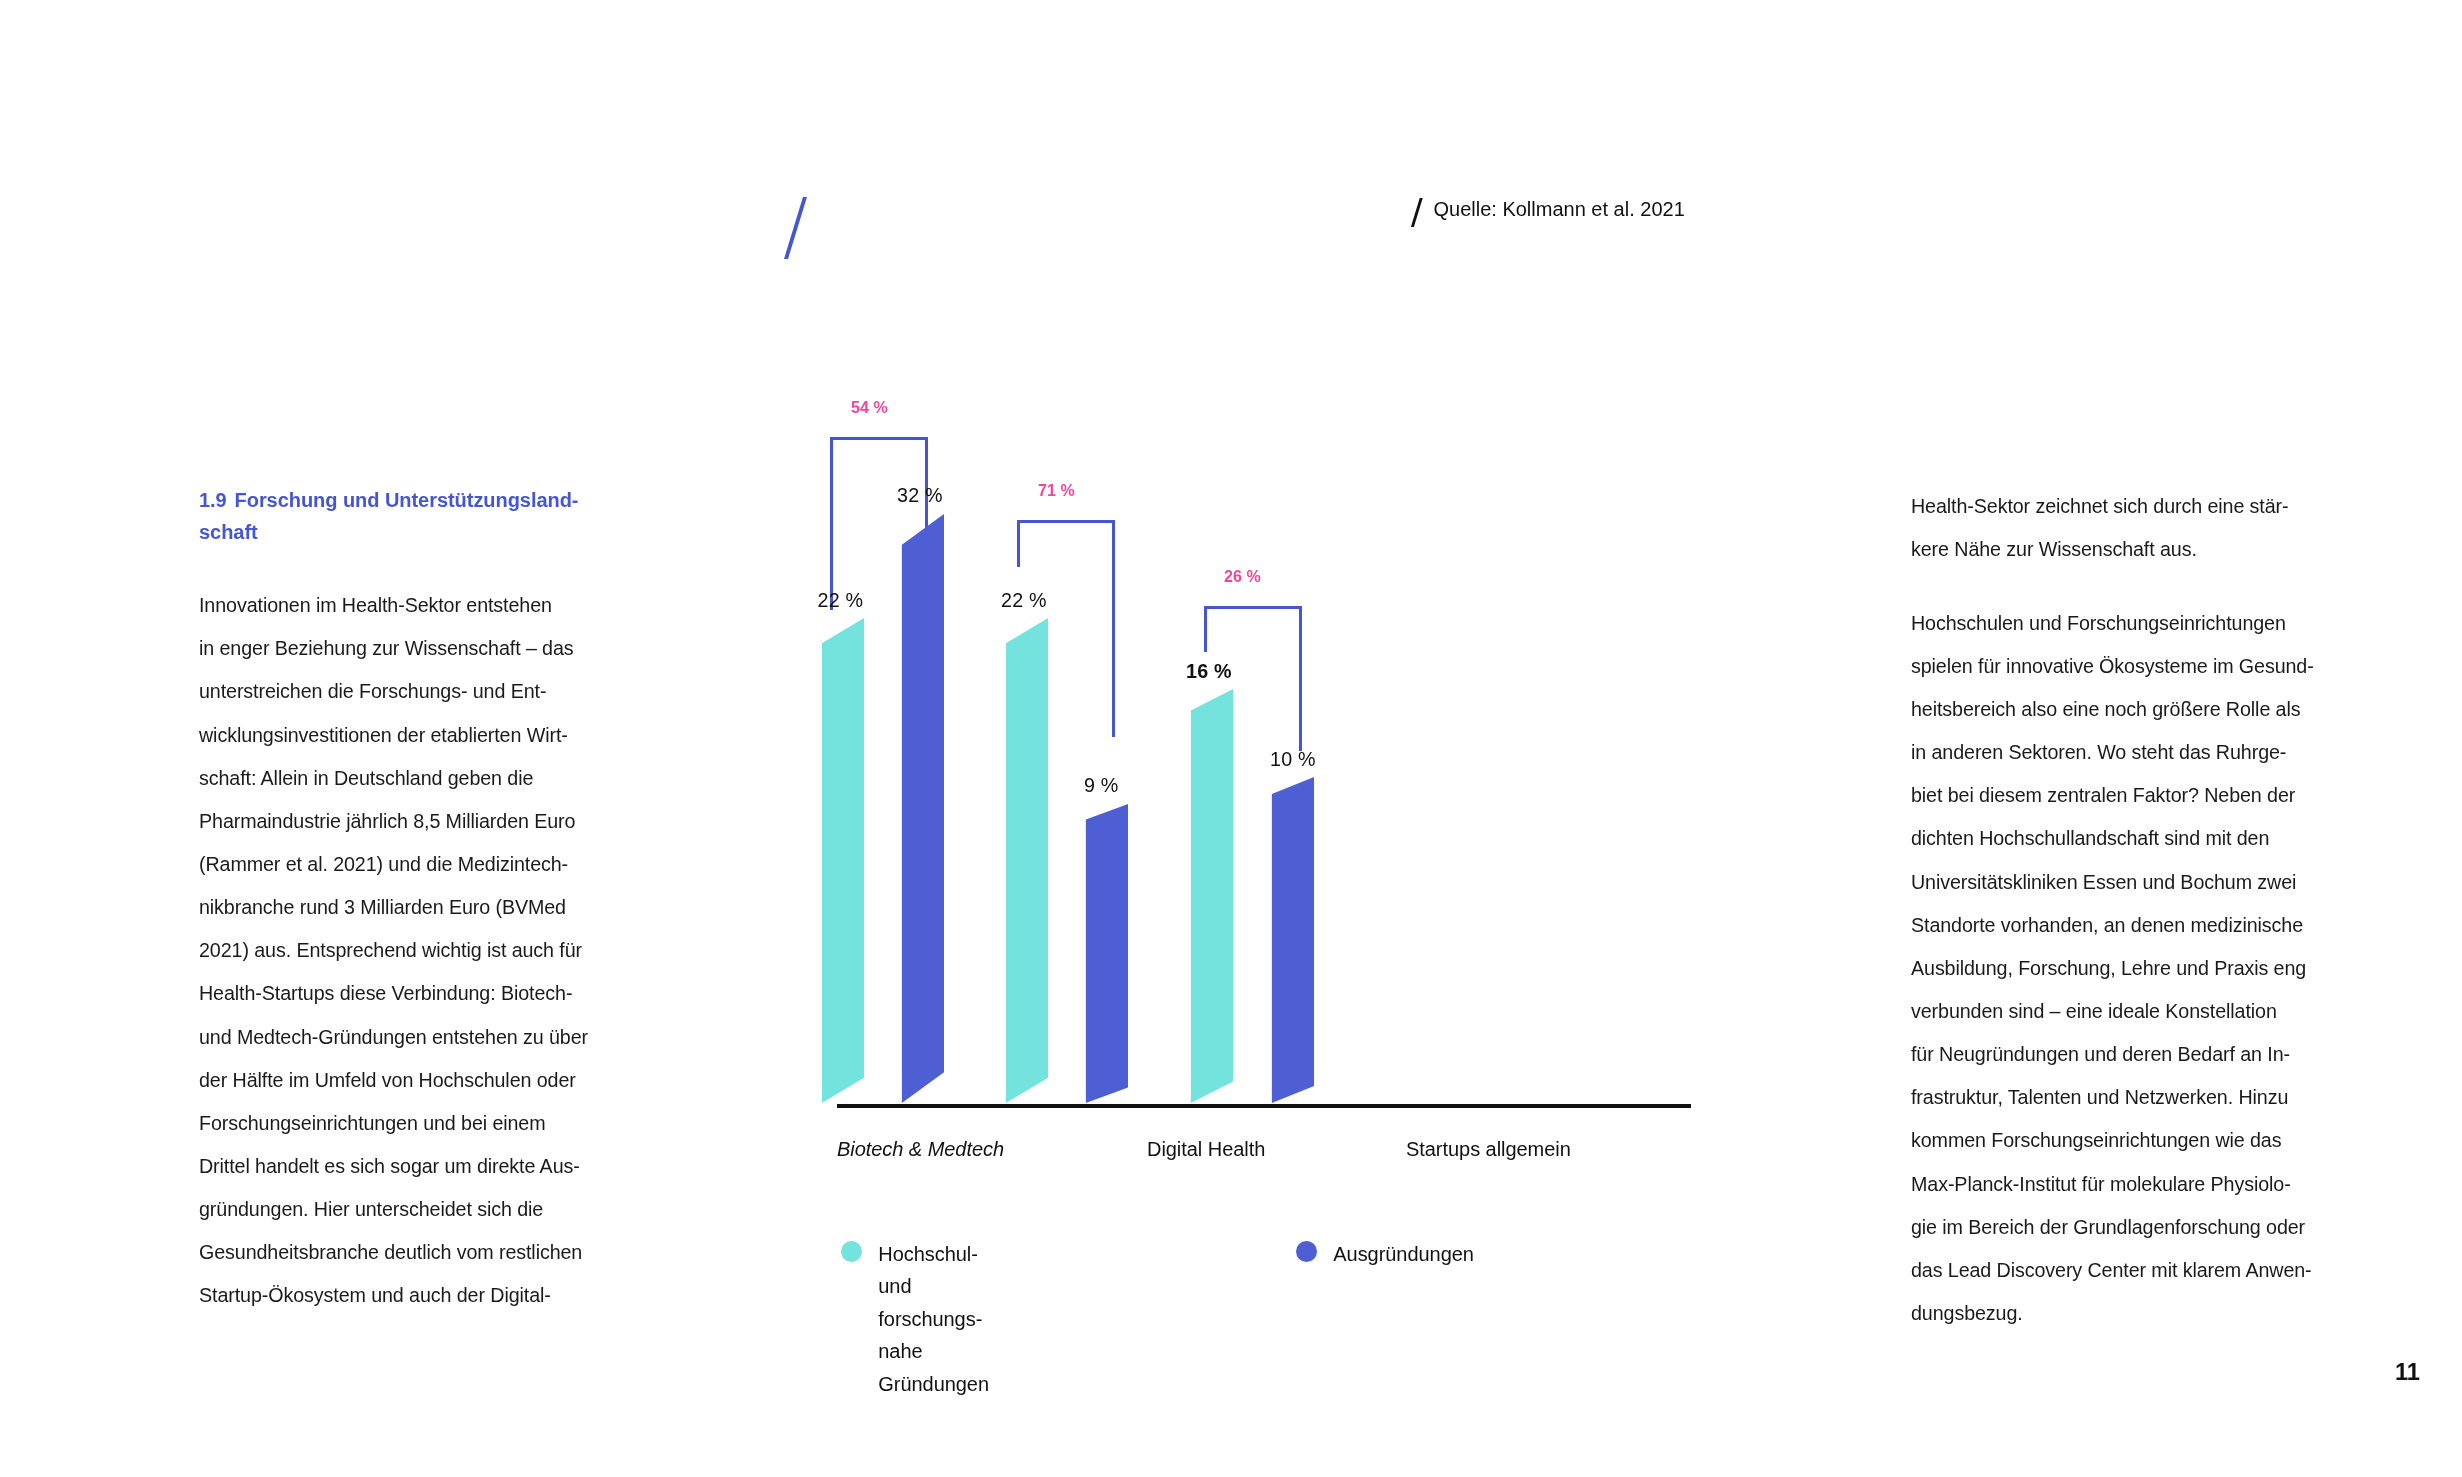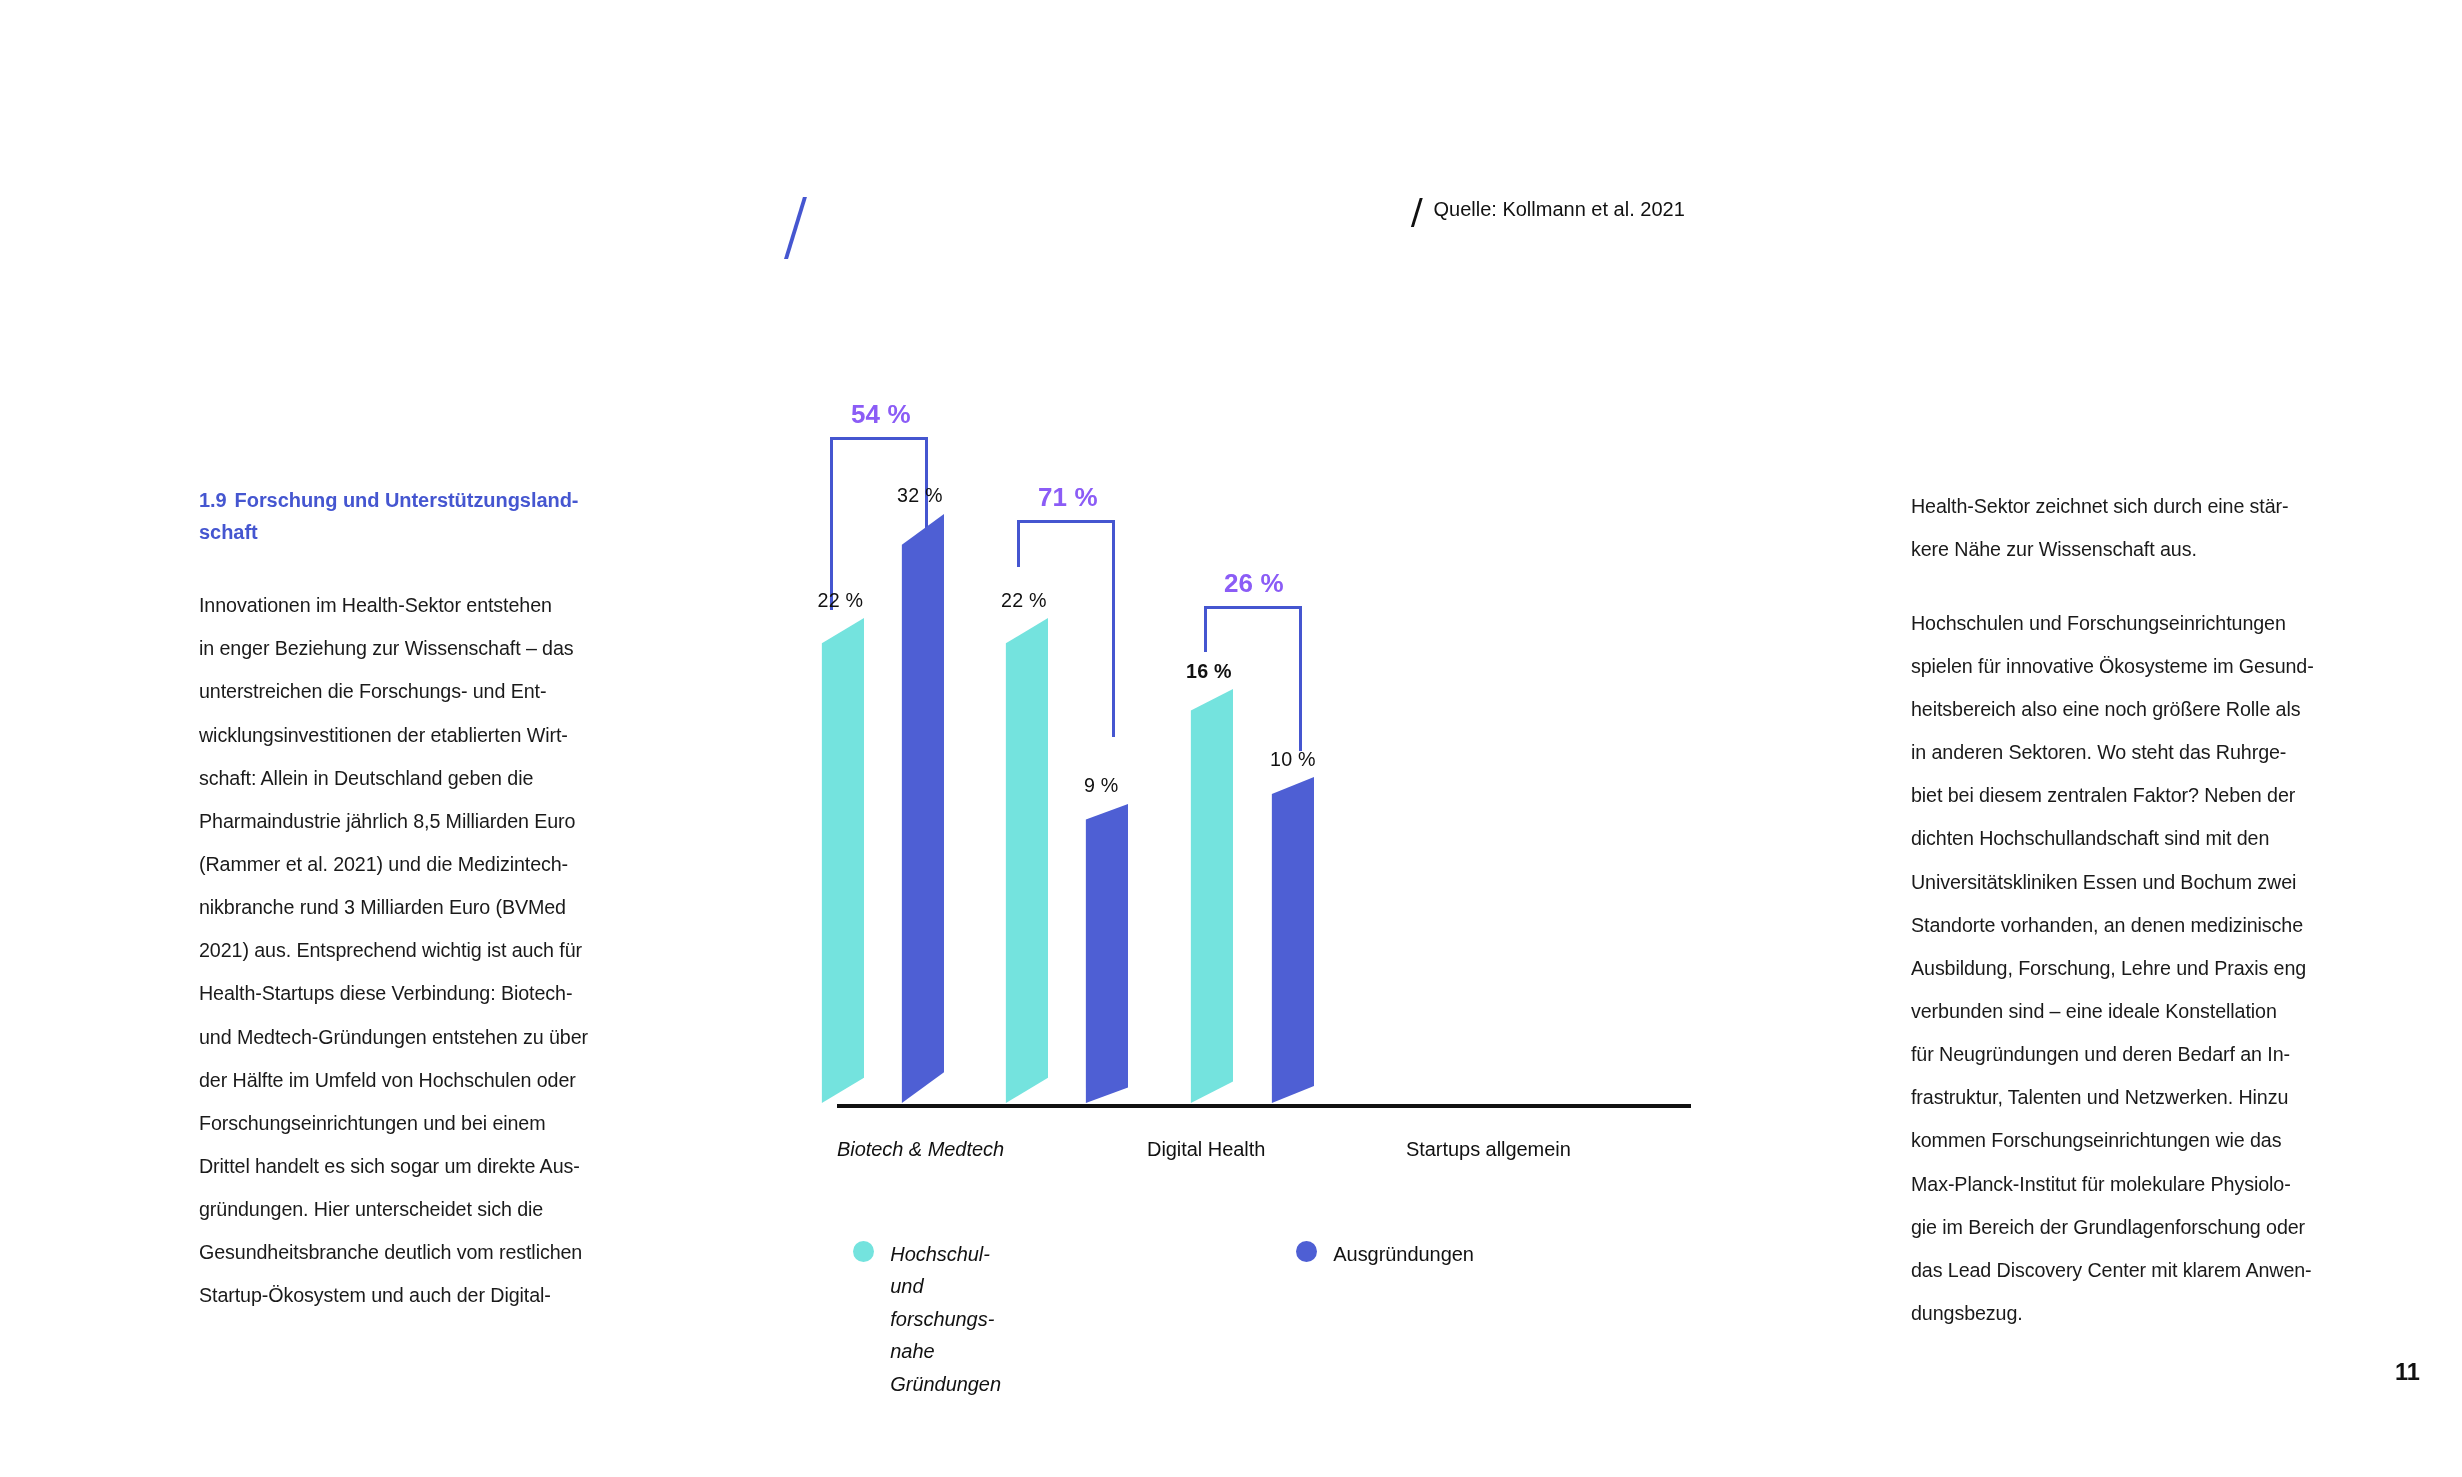--- a/index.html
+++ b/index.html
@@ -82,21 +82,21 @@
   .bracket { position:absolute; }
   .bracket .top {
     position:absolute; left:0; top:0; height:3.4px; width:100%; background:#4556D0;
   }
   .bracket .l, .bracket .r {
     position:absolute; top:0; width:3.4px; background:#4556D0;
   }
   .bracket .l { left:0; }
   .bracket .r { right:0; }
   .bracket-label {
-    position:absolute; font-size:26px; font-weight:700; color:#8b5cf6;
+    position:absolute; font-size:16px; font-weight:700; color:#ec4899;
     white-space:nowrap; letter-spacing:0.1px;
   }
 
   #axis-line {
     position:absolute; left:837px; top:1104px;
     width:854px; height:4.4px; background:#111;
   }
   .cat-label {
     position:absolute; font-size:20px; font-weight:400; color:#111;
     white-space:nowrap; letter-spacing:-0.05px;
@@ -107,21 +107,21 @@
   .legend-item { position:absolute; display:flex; align-items:flex-start; }
   .legend-dot {
     width:21px; height:21px; border-radius:50%; flex:0 0 auto; margin-top:3px;
   }
   .legend-dot.teal { background:#74E3DE; }
   .legend-dot.blue { background:#4E5FD4; }
   .legend-text {
     margin-left:16.3px; font-size:20px; line-height:1.62; color:#111;
     white-space:pre-line; letter-spacing:-0.05px;
   }
-  #legend-item-0 { left:16px;   top:0;font-style:italic; }
+  #legend-item-0 { left:4px;   top:0; }
   #legend-item-1 { left:459px; top:0; }
 
   
   #page-number {
     position:absolute; left:2395px; top:1359px;
     font-size:23.6px; font-weight:700; color:#111;
   }
 </style>
 </head>
 <body>

